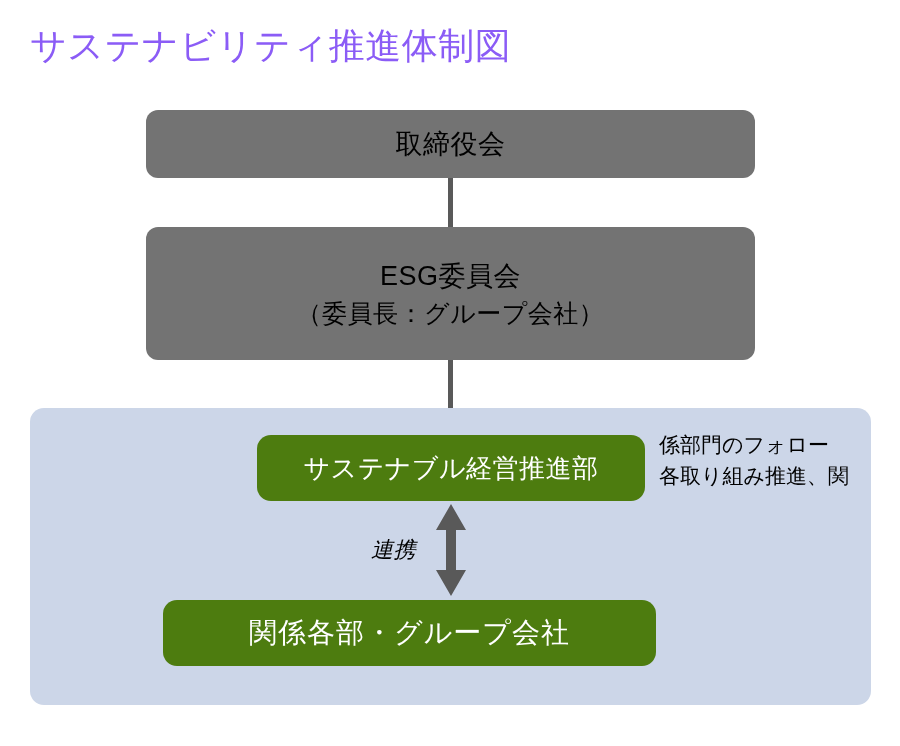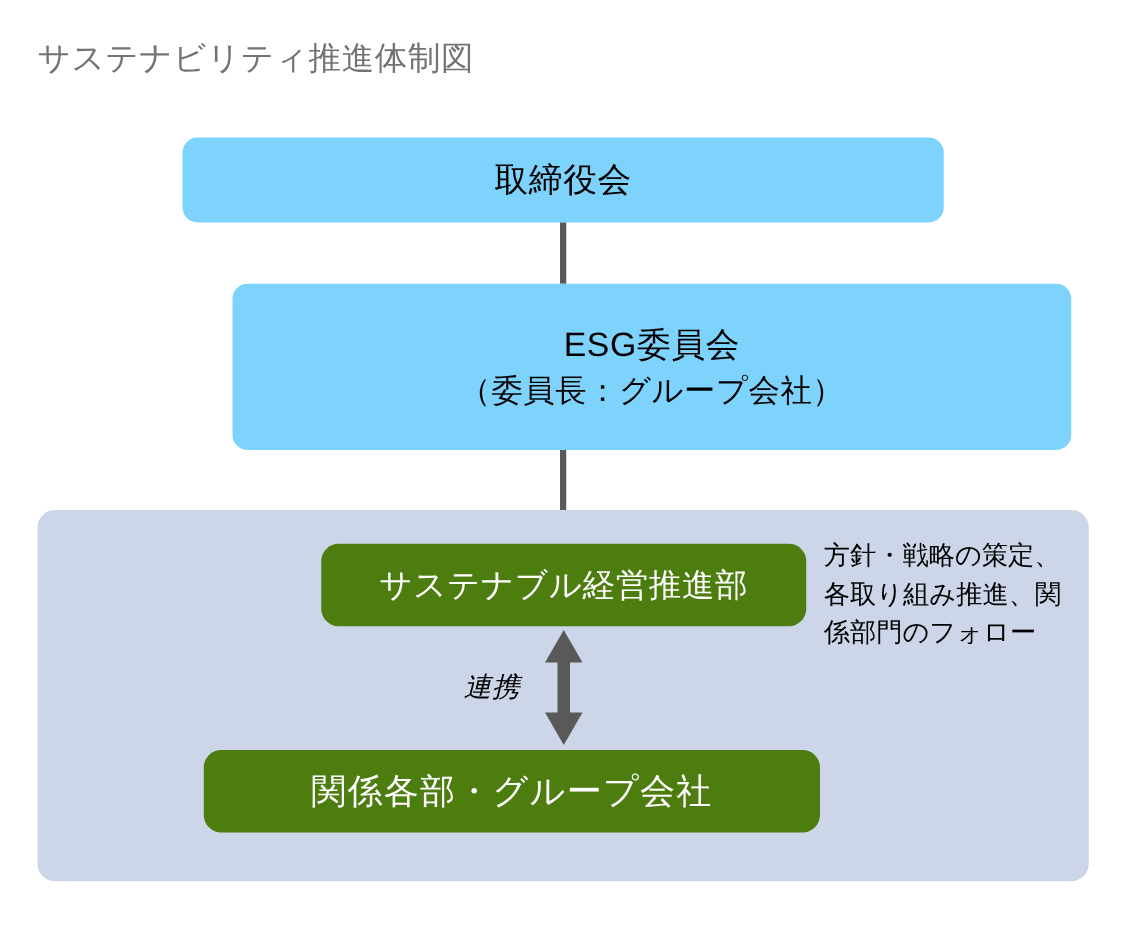--- a/index.html
+++ b/index.html
@@ -19,51 +19,50 @@
     width: 900px;
     height: 746px;
     overflow: hidden;
   }
 
   
   .diagram-title {
     position: absolute;
     left: 30px;
     top: 27px;
-    font-size: 26px;
+    font-size: 36px;
     line-height: 38px;
     letter-spacing: 0.5px;
-    color: #737373;
+    color: #8b5cf6;
     white-space: nowrap;
   }
 
   
   .lightbox {
     position: absolute;
-    background: #7dd3fc;
+    background: #737373;
     border-radius: 12px;
     display: flex;
     flex-direction: column;
     align-items: center;
     justify-content: center;
     text-align: center;
     color: #000000;
   }
   #box-board {
     left: 146px;
     top: 110px;
     width: 609px;
     height: 68px;
   }
   #box-esg {
     left: 146px;
     top: 227px;
-    width: 671px;
+    width: 609px;
     height: 133px;
-    margin-left: 40px;
   }
   .lightbox .line1 {
     font-size: 27px;
     line-height: 38px;
     letter-spacing: 0.5px;
   }
   .lightbox .line2 {
     font-size: 25px;
     line-height: 36px;
     letter-spacing: 0.5px;
@@ -186,23 +185,22 @@
 
   <div class="connector" id="connector-esg-dept"></div>
 
   <div id="outer-panel"></div>
 
   <div class="darkbox" id="box-sustainable-dept">
     <div class="label">サステナブル経営推進部</div>
   </div>
 
   <div id="dept-note">
-    <div>方針・戦略の策定、</div>
+    <div>係部門のフォロー</div>
     <div>各取り組み推進、関</div>
-    <div>係部門のフォロー</div>
   </div>
 
   <div id="link-label">連携</div>
 
   <svg id="link-arrow" viewBox="0 0 34 92" xmlns="http://www.w3.org/2000/svg">
     <polygon points="17,0 32,26 22,26 22,66 32,66 17,92 2,66 12,66 12,26 2,26" fill="#595959"></polygon>
   </svg>
 
   <div class="darkbox" id="box-group-companies">
     <div class="label">関係各部・グループ会社</div>

